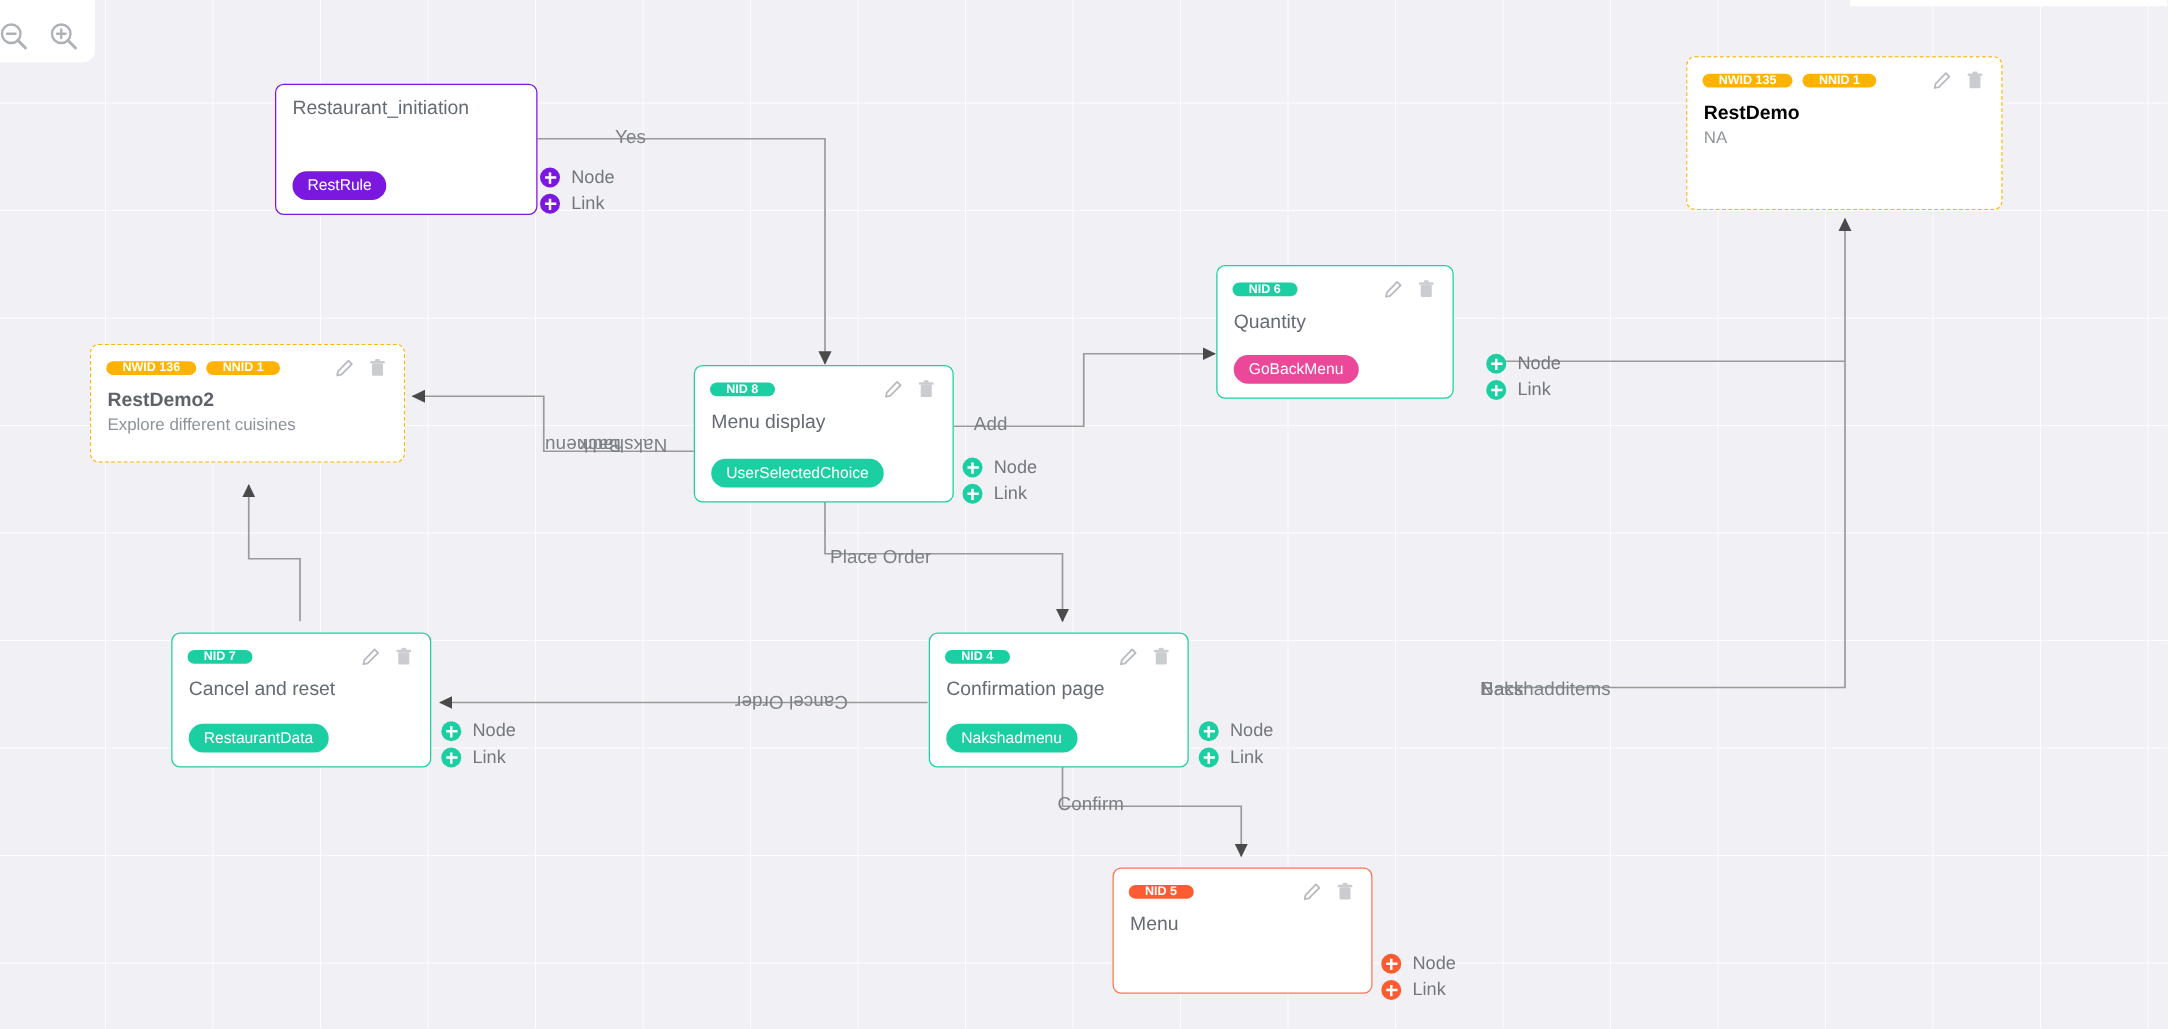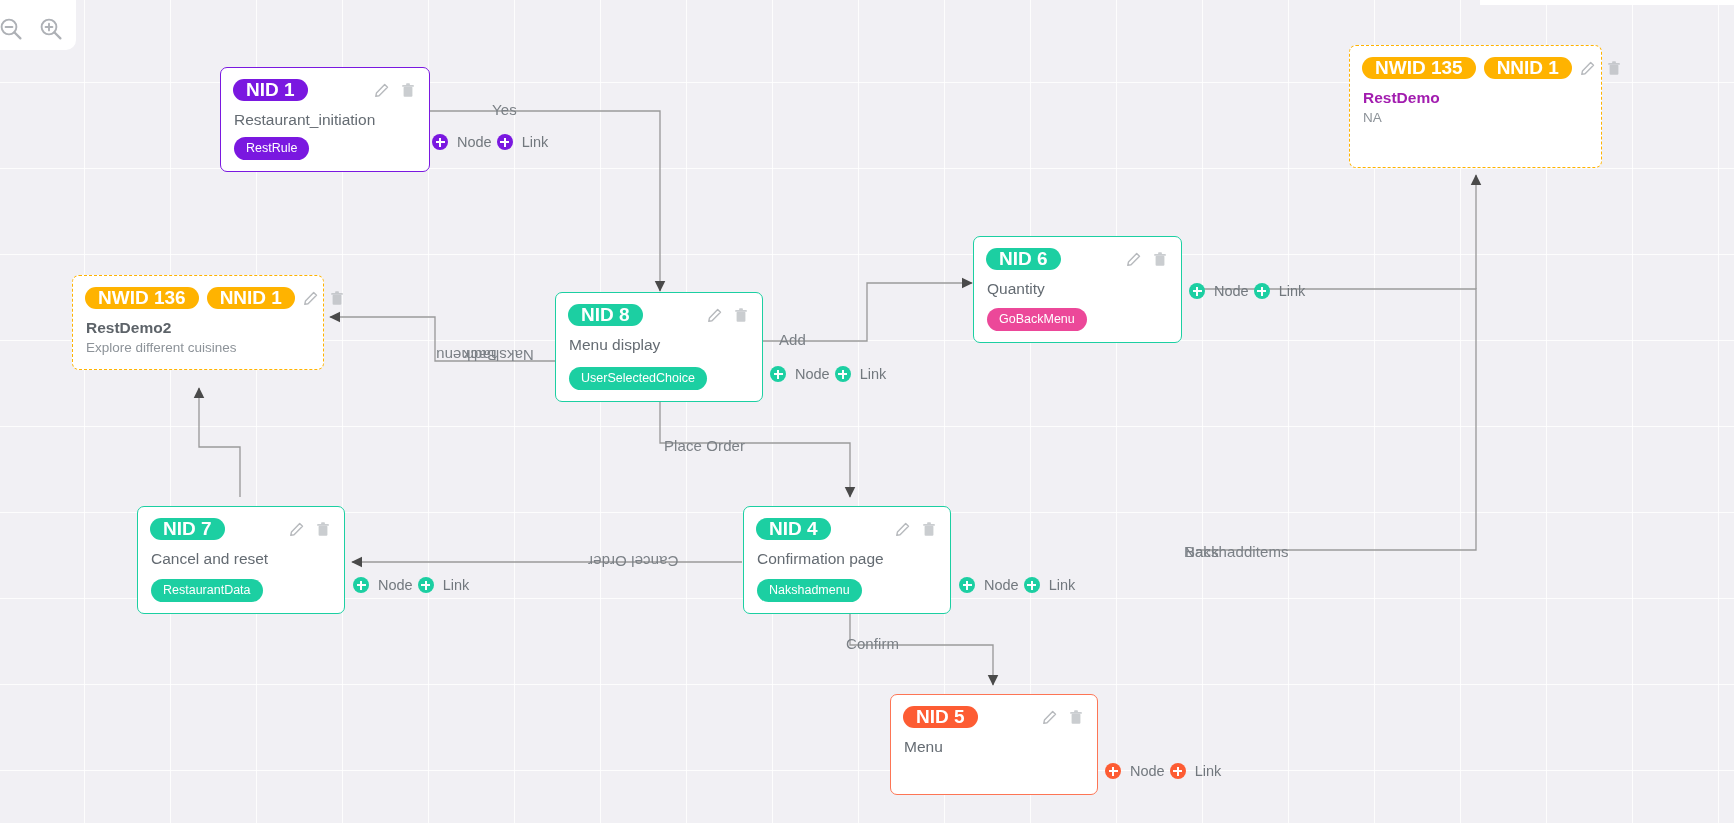--- a/index.html
+++ b/index.html
@@ -78,21 +78,21 @@
   }
   .node-head {
     display: flex;
     align-items: center;
     padding: 11px 12px 0 12px;
     gap: 8px;
   }
   .pill {
     display: inline-block;
     color: #ffffff;
-    font-size: 19px;
+    font-size: 10px;
     font-weight: bold;
     border-radius: 999px;
     padding: 0 13px;
     line-height: 1.18;
     white-space: nowrap;
   }
   .head-actions {
     margin-left: auto;
     display: flex;
     align-items: center;
@@ -133,21 +133,21 @@
   .node.purple  { border: 1.6px solid #7a18e0; }
   .node.teal    { border: 1.6px solid #1ccfa2; }
   .node.coral   { border: 1.6px solid #fd7555; }
   .node.dashed  { border: 1.7px dashed #ffb300; background: #ffffff; }
 
   
   .add-cluster {
     position: absolute;
     z-index: 22;
     display: flex;
-    flex-direction: row;
+    flex-direction: column;
     gap: 5px;
   }
   .add-row {
     display: flex;
     align-items: center;
     gap: 9px;
     cursor: pointer;
   }
   .plus {
     width: 16px; height: 16px;
@@ -240,37 +240,20 @@
 
   <div class="edge-label" style="left:846px; top:635px;">Confirm</div>
 
   <div class="edge-label flip" style="left:463px; top:347px;">Back</div>
   <div class="edge-label flip" style="left:436px; top:347px;">Nakshadmenu</div>
 
   <div class="edge-label" style="left:1185px; top:543px;">Back</div>
   <div class="edge-label" style="left:1184px; top:543px;">Nakshadditems</div>
 
   <div class="node purple" style="left:220px; top:67px; width:210px; height:105px;">
-    <div class="node-head">
-      <span class="pill" style="background:#7a18e0;">NID 1</span>
-      <span class="head-actions">
-        <span class="icon-btn">
-          <svg width="15" height="15" viewBox="0 0 16 16">
-            <path d="M11.4 1.6 L14.4 4.6 L5.4 13.6 L1.9 14.3 L2.6 10.7 z" fill="none" stroke="#9b9fa4" stroke-width="1.5" stroke-linejoin="round"></path>
-          </svg>
-        </span>
-        <span class="icon-btn">
-          <svg width="14" height="15" viewBox="0 0 14 16">
-            <rect x="2.3" y="4" width="9.4" height="10.6" rx="1.1" fill="#b6babe"></rect>
-            <rect x="0.7" y="2" width="12.6" height="2.1" rx="1" fill="#b6babe"></rect>
-            <rect x="4.9" y="0.3" width="4.2" height="2.1" rx="1" fill="#b6babe"></rect>
-          </svg>
-        </span>
-      </span>
-    </div>
     <div class="node-title">Restaurant_initiation</div>
     <div class="node-foot">
       <span class="tag" style="background:#7a18e0;">RestRule</span>
     </div>
   </div>
   <div class="add-cluster" style="left:432px; top:134px;">
     <span class="add-row">
       <span class="plus" style="background:#7a18e0;"></span>
       <span class="add-label">Node</span>
     </span>
@@ -315,21 +298,21 @@
         </span>
         <span class="icon-btn">
           <svg width="14" height="15" viewBox="0 0 14 16">
             <rect x="2.3" y="4" width="9.4" height="10.6" rx="1.1" fill="#b6babe"></rect>
             <rect x="0.7" y="2" width="12.6" height="2.1" rx="1" fill="#b6babe"></rect>
             <rect x="4.9" y="0.3" width="4.2" height="2.1" rx="1" fill="#b6babe"></rect>
           </svg>
         </span>
       </span>
     </div>
-    <div class="node-title" style="font-weight:bold;color:#a21caf;">RestDemo</div>
+    <div class="node-title" style="font-weight:bold;color:#000000;">RestDemo</div>
     <div class="node-sub">NA</div>
   </div>
 
   <div class="node teal" style="left:555px; top:292px; width:208px; height:110px;">
     <div class="node-head">
       <span class="pill" style="background:#1ccfa2;">NID 8</span>
       <span class="head-actions">
         <span class="icon-btn">
           <svg width="15" height="15" viewBox="0 0 16 16">
             <path d="M11.4 1.6 L14.4 4.6 L5.4 13.6 L1.9 14.3 L2.6 10.7 z" fill="none" stroke="#9b9fa4" stroke-width="1.5" stroke-linejoin="round"></path>
@@ -353,21 +336,21 @@
     <span class="add-row">
       <span class="plus" style="background:#1ccfa2;"></span>
       <span class="add-label">Node</span>
     </span>
     <span class="add-row">
       <span class="plus" style="background:#1ccfa2;"></span>
       <span class="add-label">Link</span>
     </span>
   </div>
 
-  <div class="node teal" style="left:973px; top:212px; width:209px; height:107px;margin-top:24px;">
+  <div class="node teal" style="left:973px; top:212px; width:190px; height:107px;">
     <div class="node-head">
       <span class="pill" style="background:#1ccfa2;">NID 6</span>
       <span class="head-actions">
         <span class="icon-btn">
           <svg width="15" height="15" viewBox="0 0 16 16">
             <path d="M11.4 1.6 L14.4 4.6 L5.4 13.6 L1.9 14.3 L2.6 10.7 z" fill="none" stroke="#9b9fa4" stroke-width="1.5" stroke-linejoin="round"></path>
           </svg>
         </span>
         <span class="icon-btn">
           <svg width="14" height="15" viewBox="0 0 14 16">

